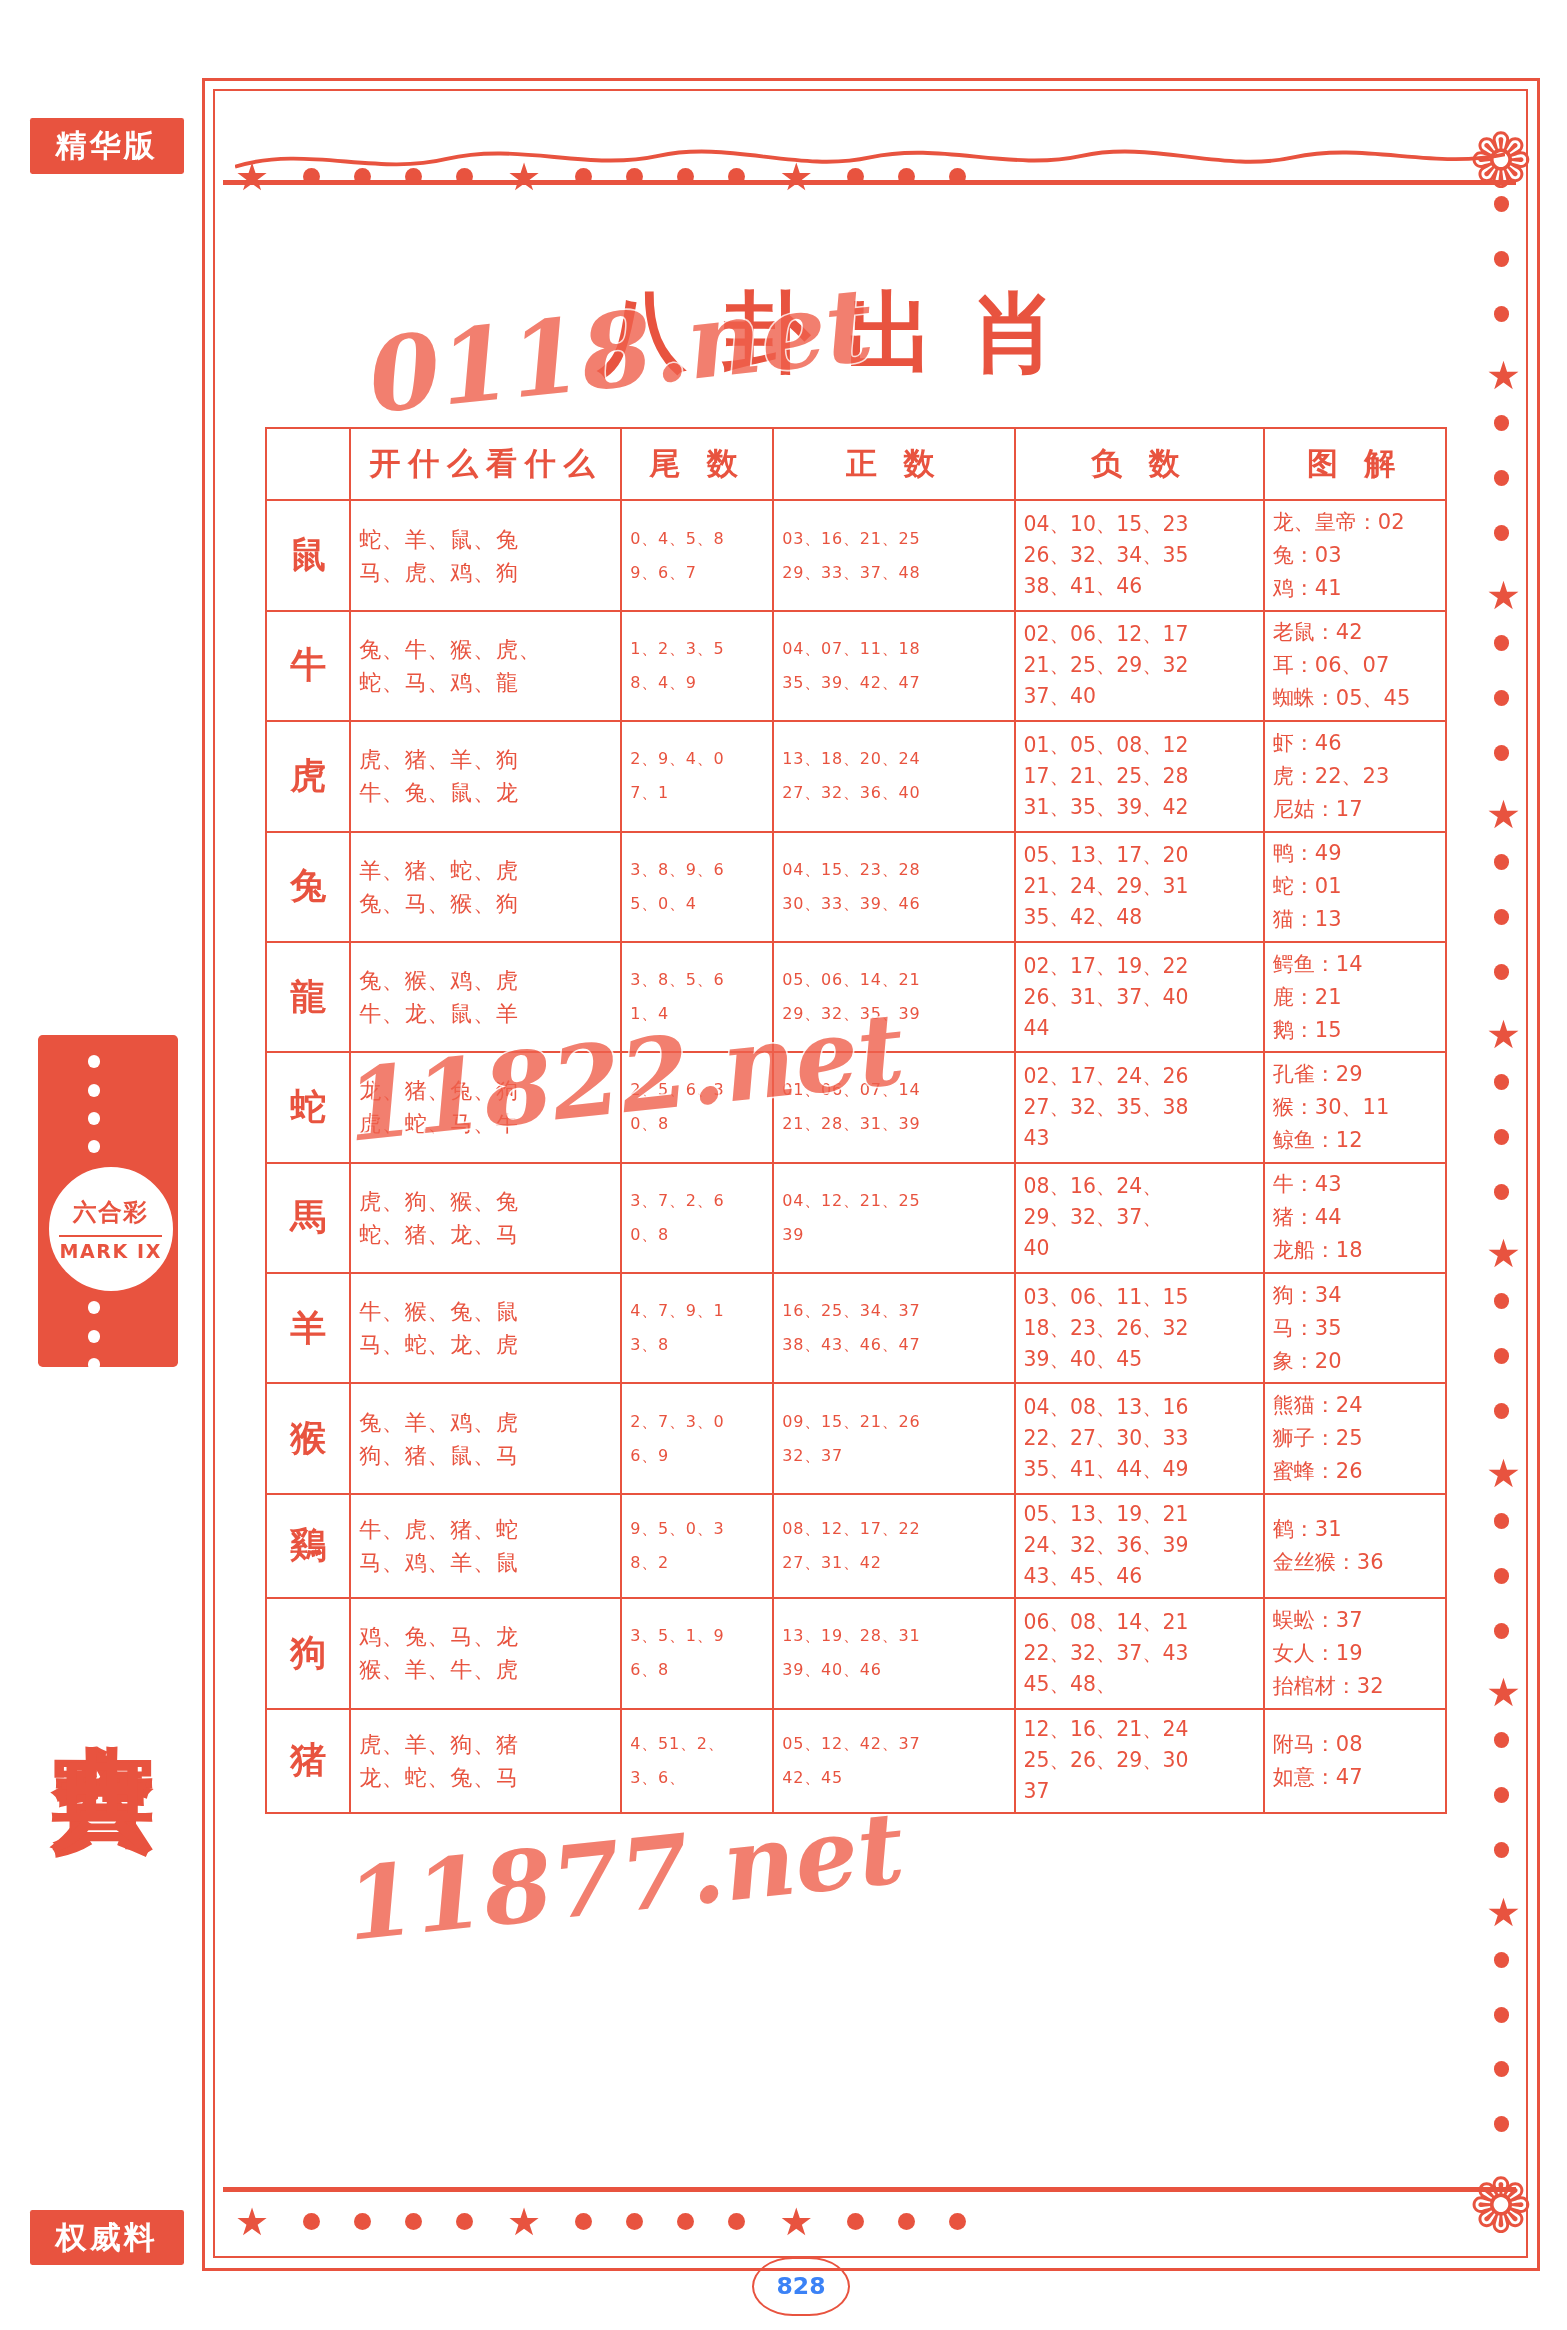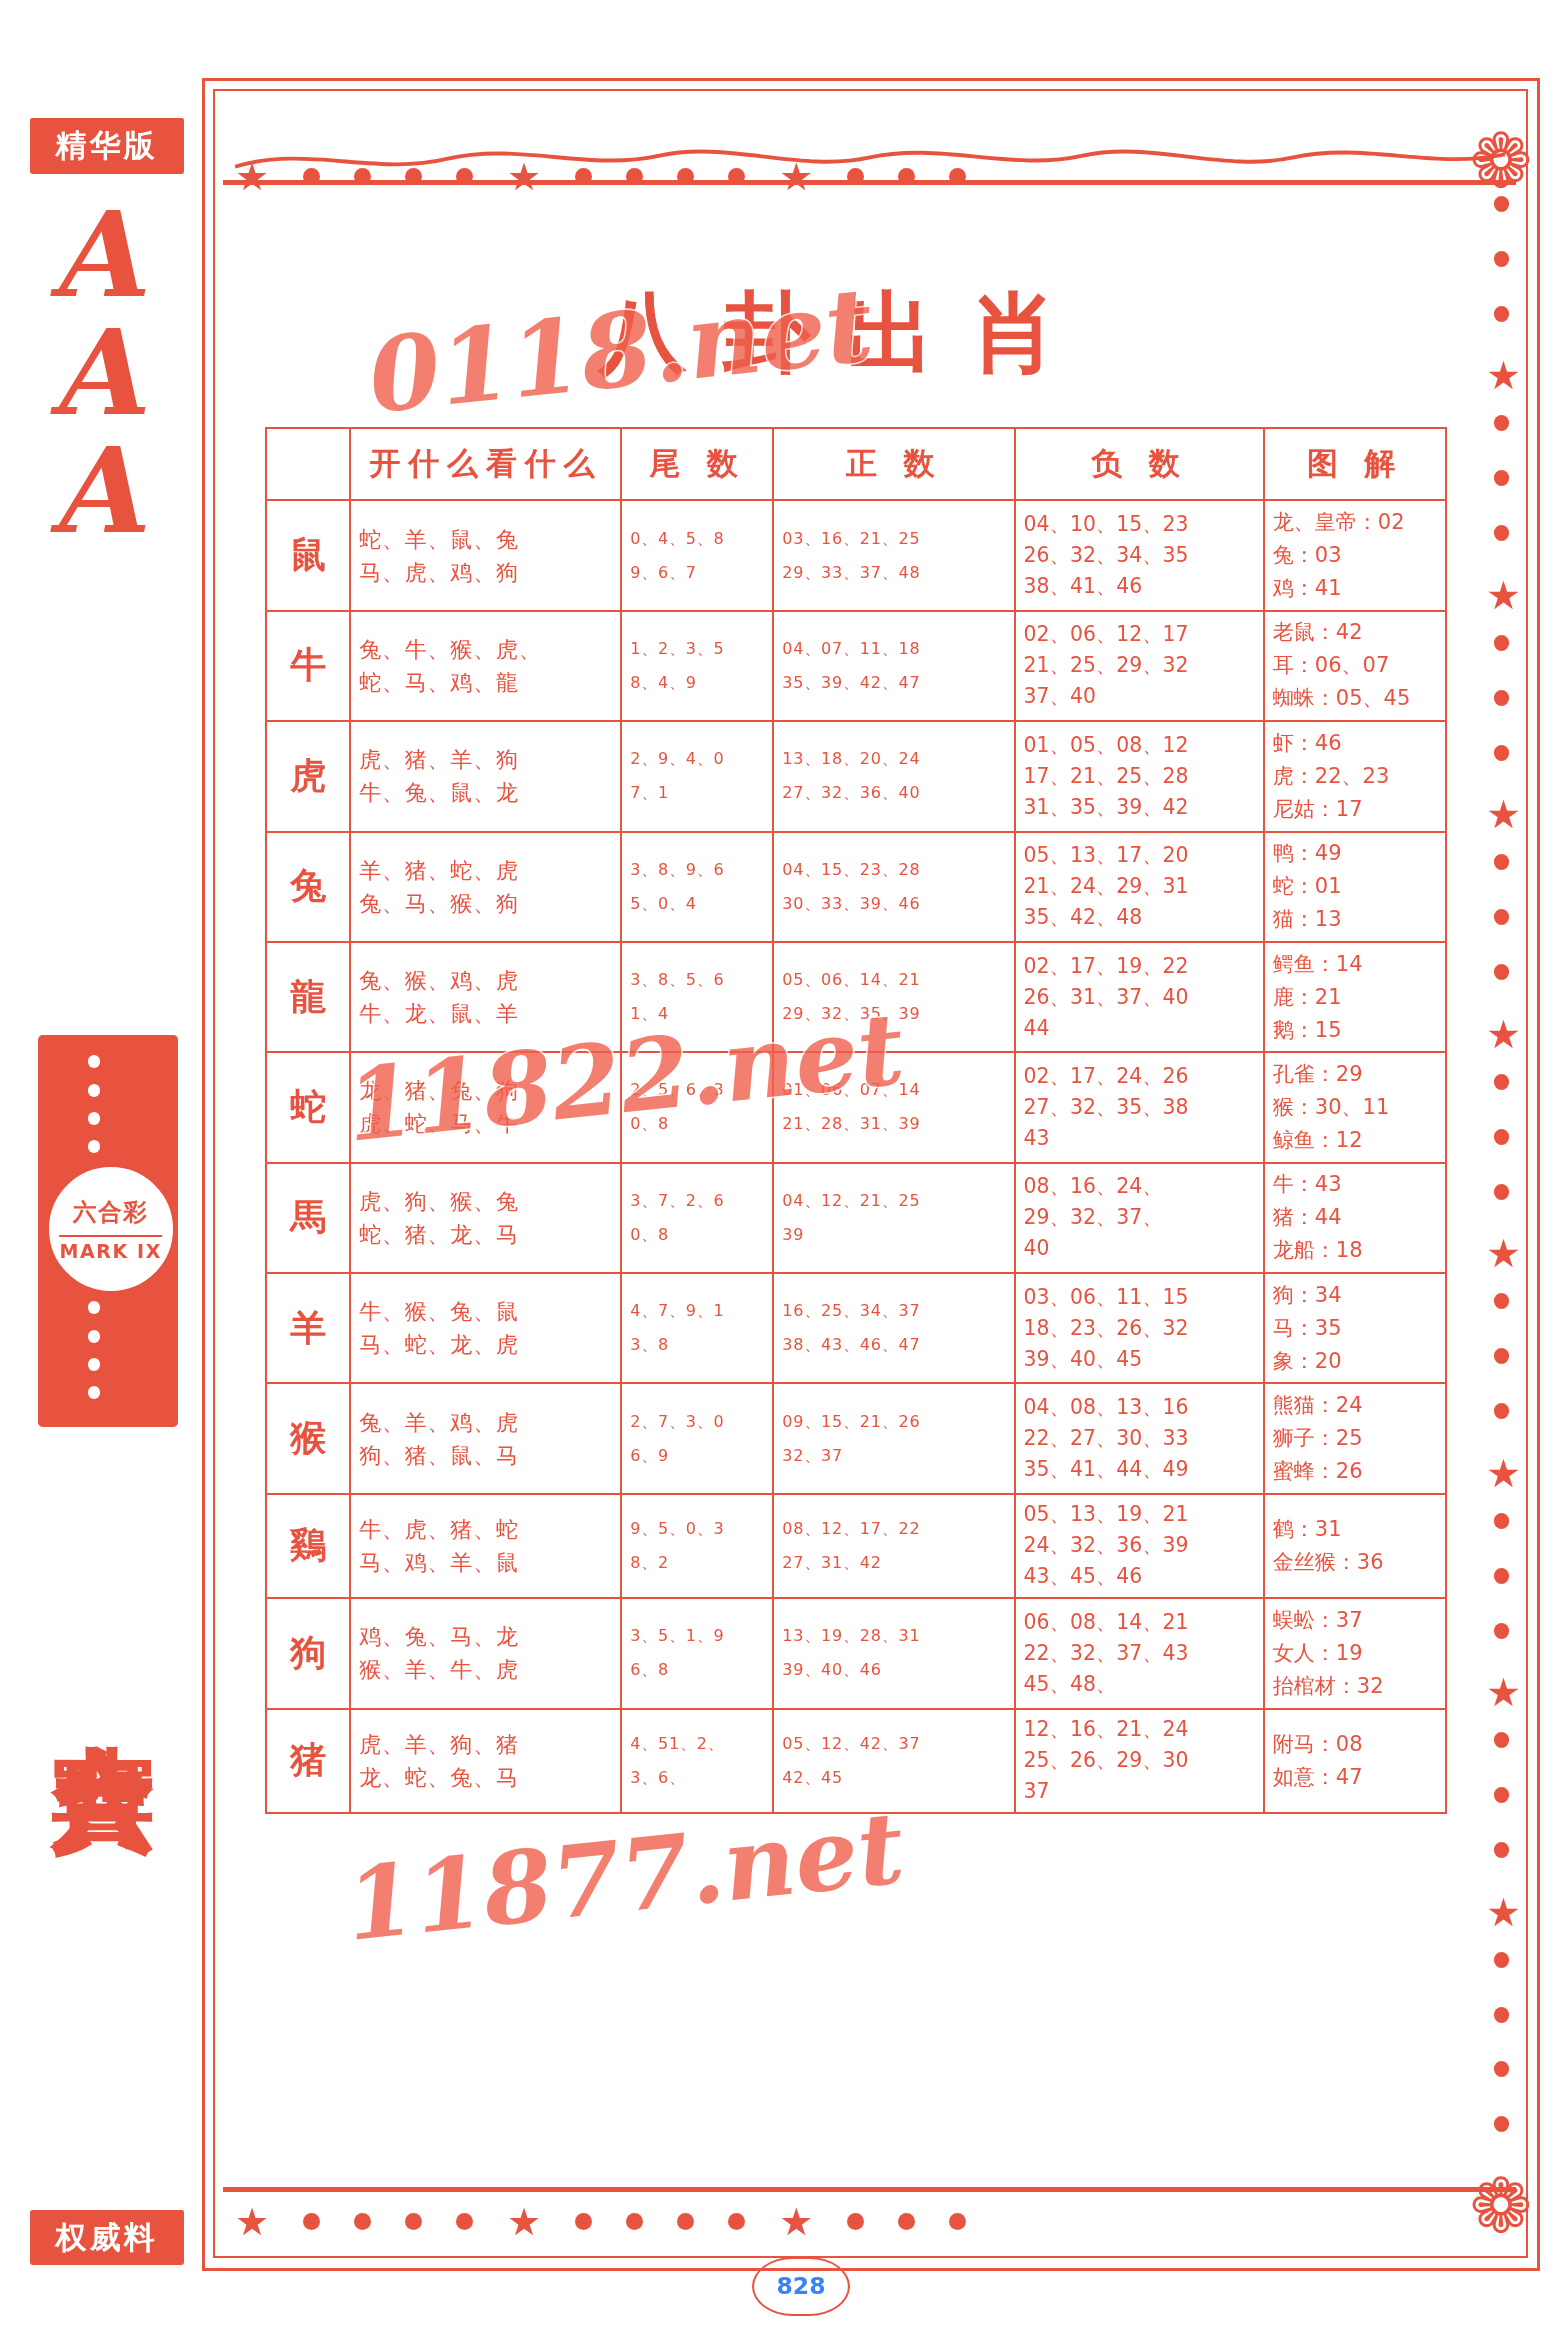--- a/index.html
+++ b/index.html
@@ -57,21 +57,21 @@
     display:flex;align-items:center;justify-content:center;letter-spacing:3.1px;
     border-radius:2.4px;
   }
   .ribbon-aaa{
     position:absolute;left:0;top:102px;width:179px;height:376px;
     color:#e8533f;font-family:"DejaVu Serif","Liberation Serif",serif;
     font-style:italic;font-weight:bold;font-size:118px;line-height:118px;
     text-align:center;
   }
   .ribbon-seal{
-    position:absolute;left:22px;top:941px;width:140px;height:392px;
+    position:absolute;left:22px;top:941px;width:140px;height:332px;
     background:#e8533f;border-radius:4.7px;
   }
   .seal-dots{position:absolute;left:0;top:0;width:140px;height:392px;}
   .seal-dots i{position:absolute;width:12.5px;height:12.5px;border-radius:50%;background:#fff;}
   .seal-circle{
     position:absolute;left:11px;top:132px;width:118px;height:118px;border-radius:50%;
     background:#fff;border:3.1px solid #fff;
     display:flex;flex-direction:column;align-items:center;justify-content:center;
   }
   .seal-circle .t1{color:#e8533f;font-weight:bold;font-size:23.5px;letter-spacing:1.6px;}
@@ -244,21 +244,20 @@
       <i style="top:1646px"></i>
     <b style="top:1717px">★</b>
     <i style="top:1756px"></i>
       <i style="top:1811px"></i>
       <i style="top:1865px"></i>
     <i style="top:1920px"></i>
   </div>
 
   <div class="ribbon">
     <div class="ribbon-box-top">精华版</div>
-    <div class="ribbon-aaa">A A A</div>
     <div class="ribbon-seal">
       <div class="seal-dots">
         <i style="left:50px;top:20.4px"></i>
           <i style="left:50px;top:49px"></i>
           <i style="left:50px;top:77px"></i>
           <i style="left:50px;top:105px"></i>
         <i style="left:50px;top:266px"></i>
           <i style="left:50px;top:295px"></i>
           <i style="left:50px;top:323px"></i>
           <i style="left:50px;top:351px"></i>

